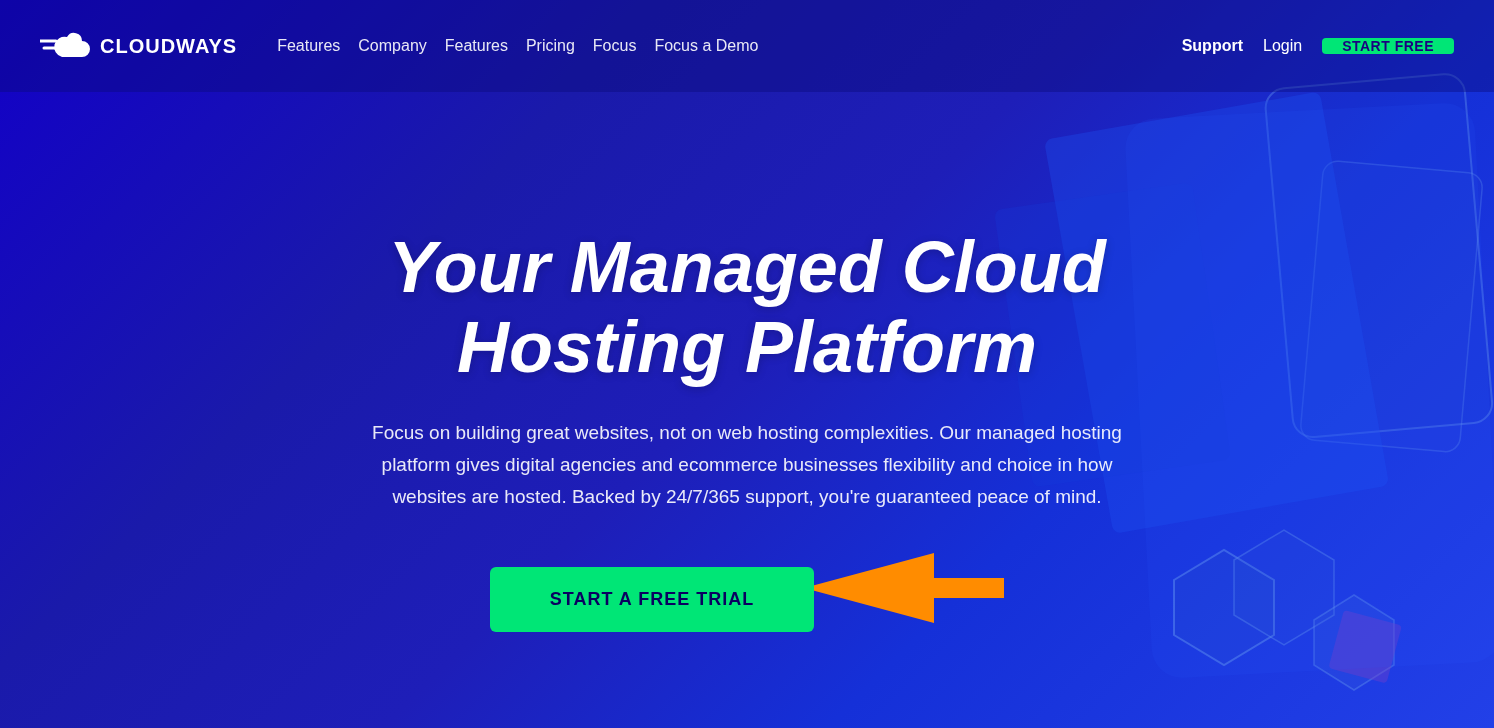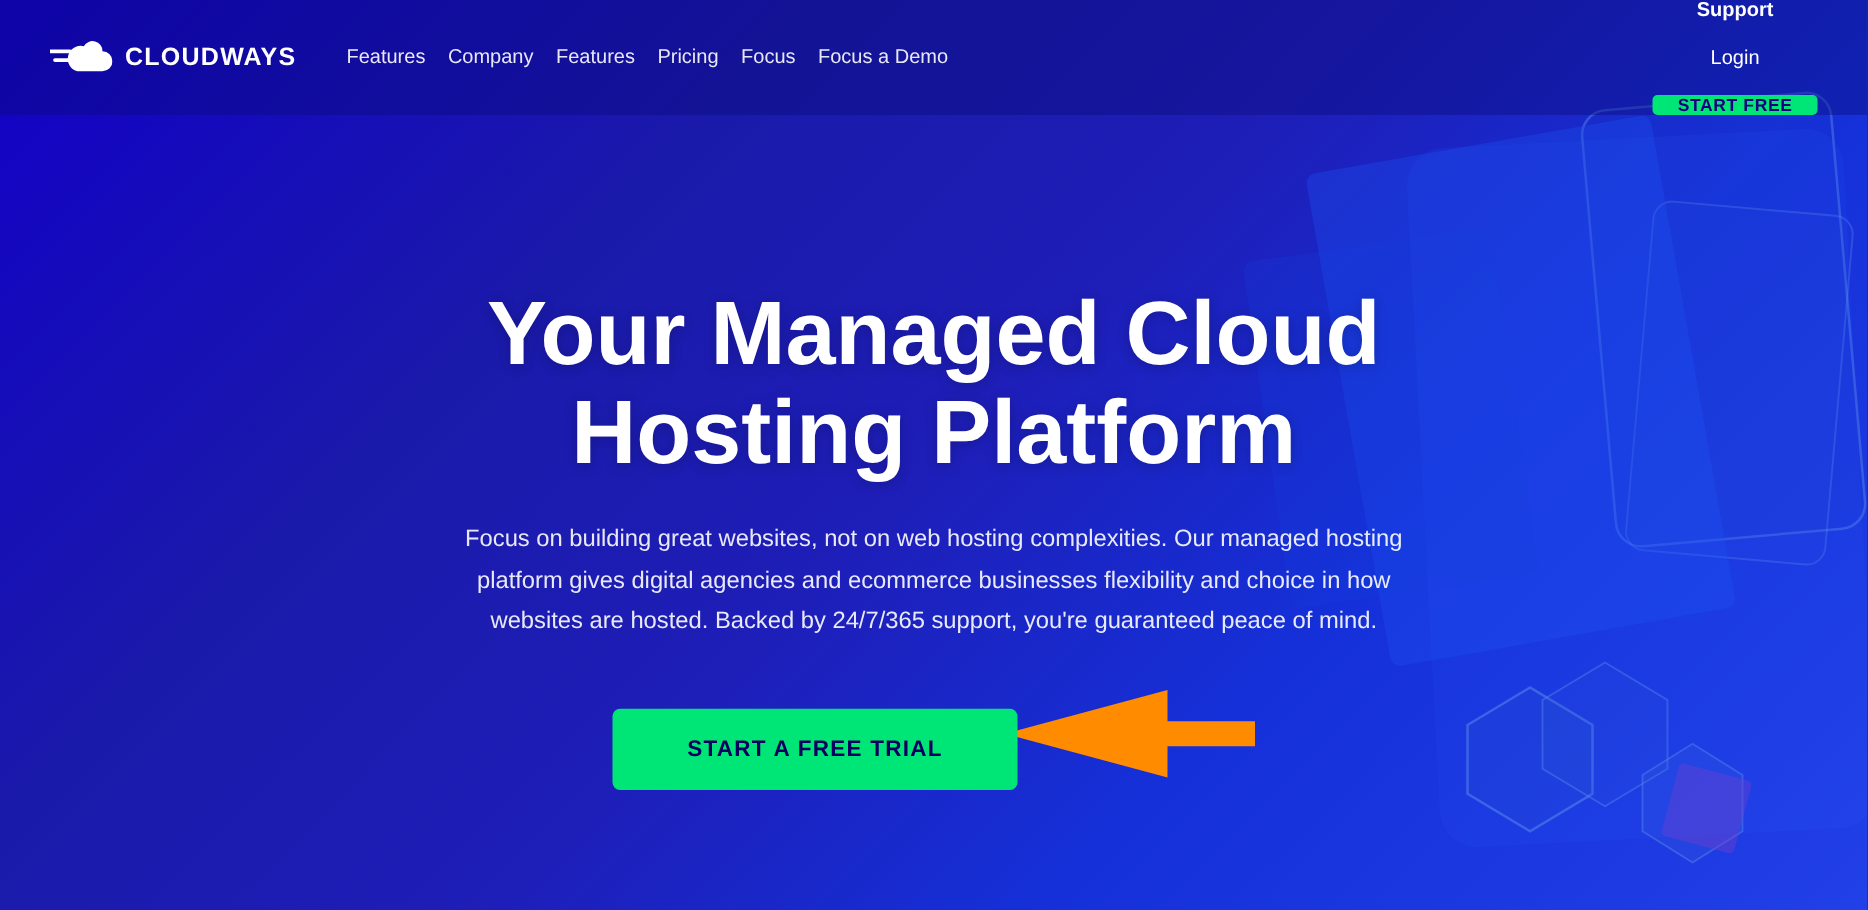--- a/index.html
+++ b/index.html
@@ -69,21 +69,20 @@
       font-weight: 400;
       cursor: pointer;
       text-decoration: none;
       opacity: 0.9;
     }
 
     .navbar-right {
       display: flex;
       align-items: center;
       gap: 20px;
-      flex-direction: column;
     }
 
     .nav-support {
       color: white;
       font-size: 16px;
       font-weight: 700;
       cursor: pointer;
     }
 
     .nav-login {
@@ -120,20 +119,21 @@
     }
 
     .hero-title {
       color: white;
       font-size: 72px;
       font-weight: 900;
       line-height: 1.1;
       max-width: 900px;
       margin-bottom: 30px;
       text-shadow: 0 2px 10px rgba(0,0,0,0.2);
+      font-style: italic;
     }
 
     .hero-subtitle {
       color: rgba(255,255,255,0.9);
       font-size: 19px;
       line-height: 1.7;
       max-width: 780px;
       margin-bottom: 34px;
     }
 

